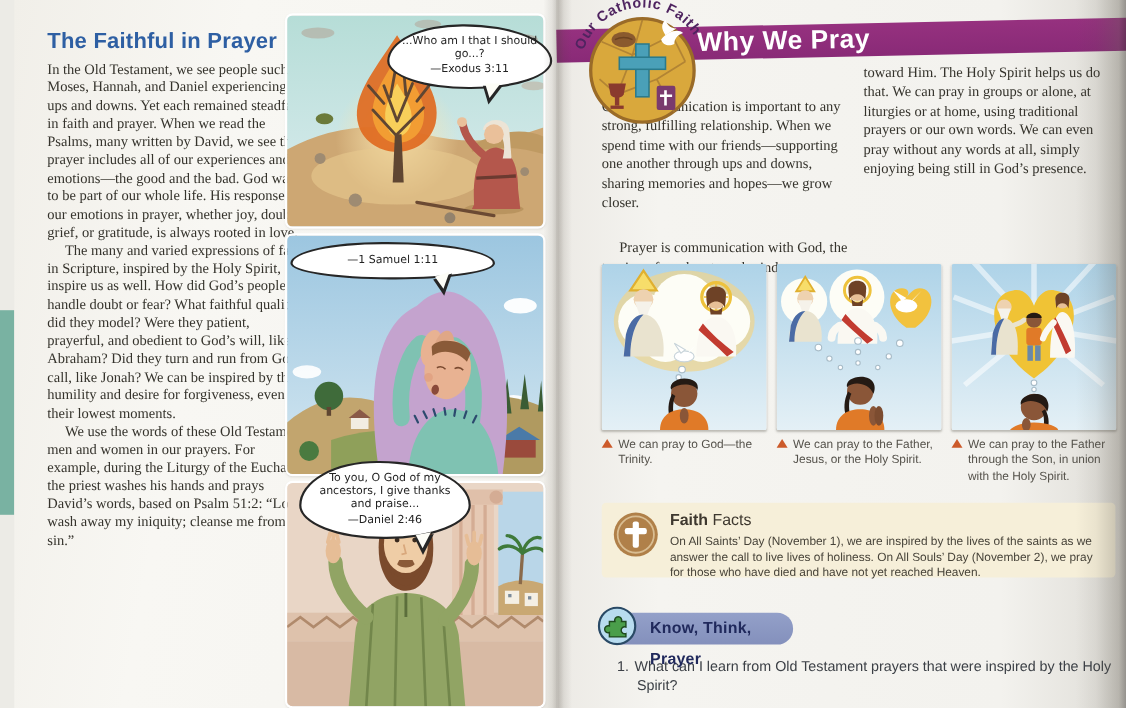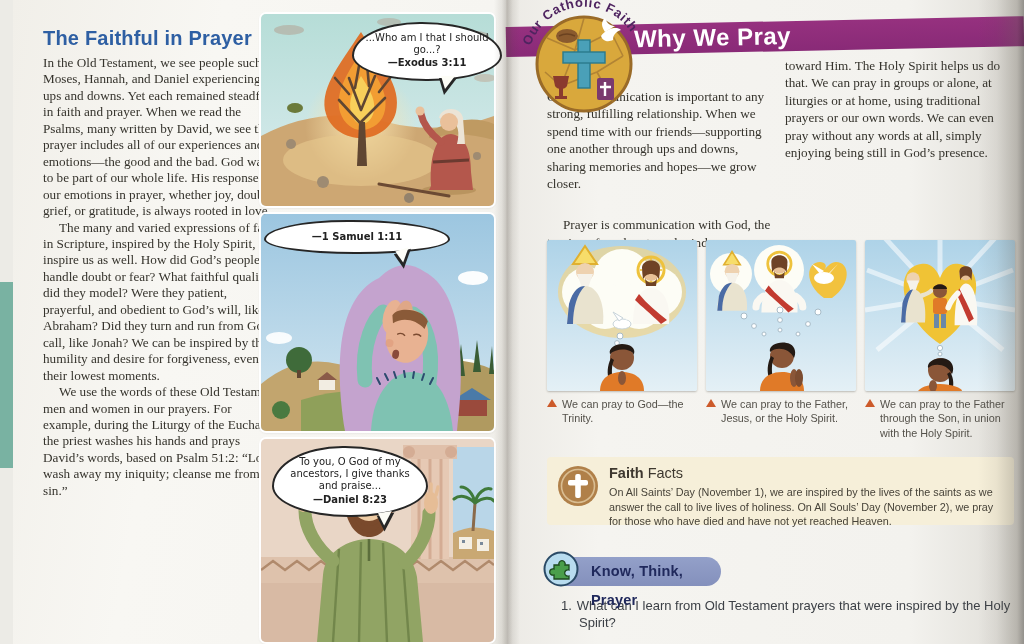--- a/index.html
+++ b/index.html
@@ -19,28 +19,28 @@
   
   .panel{position:absolute;border-radius:5px;overflow:hidden;box-shadow:0 0 0 2px #ffffff,0 1px 3px rgba(60,55,45,.35);}
   .panel svg{display:block;}
   .p1{left:261px;top:14px;width:233px;height:192px;}
   .p2{left:261px;top:214px;width:233px;height:217px;}
   .p3{left:261px;top:439px;width:233px;height:203px;}
 
   
   .bubble{position:absolute;background:#ffffff;border:2px solid #262626;border-radius:46% 54% 50% 50% / 58% 58% 44% 44%;
     padding:8px 10px 9px;text-align:center;font-family:"DejaVu Sans",sans-serif;font-size:10px;line-height:1.22;color:#222;z-index:5;}
-  .bubble .cite{margin-top:1px;font-weight:bold;}
+  .bubble .cite{margin-top:1px;}
   .bubble::before{content:"";position:absolute;width:0;height:0;border-left:5px solid transparent;border-right:13px solid transparent;border-top:17px solid #262626;bottom:-16px;}
   .bubble::after{content:"";position:absolute;width:0;height:0;border-left:4px solid transparent;border-right:10px solid transparent;border-top:13px solid #fdfdf7;bottom:-10px;}
   .bb1{left:352px;top:22px;width:126px;}
   .bb1::before{left:58%;} .bb1::after{left:calc(58% + 2px);}
   .bb2{left:264px;top:220px;width:162px;}
   .bb2::before{right:34px;transform:rotate(-18deg);} .bb2::after{right:37px;transform:rotate(-18deg);}
-  .bb3{left:272px;top:446px;width:132px;}
+  .bb3{left:272px;top:419px;width:132px;}
   .bb3::before{right:30px;transform:rotate(-10deg);} .bb3::after{right:33px;transform:rotate(-10deg);}
 
   
   .gutter{position:absolute;left:494px;top:0;width:26px;height:644px;z-index:8;pointer-events:none;
     background:linear-gradient(90deg,rgba(0,0,0,0) 0%,rgba(70,62,52,.10) 30%,rgba(70,62,52,.28) 52%,rgba(70,62,52,.10) 72%,rgba(0,0,0,0) 100%);}
   .right-edge{position:absolute;right:0;top:0;width:46px;height:644px;z-index:8;pointer-events:none;
     background:linear-gradient(90deg,rgba(0,0,0,0) 0%,rgba(90,85,75,.08) 40%,rgba(100,95,85,.32) 85%,rgba(55,52,48,.45) 100%);}
 
   
   .banner{position:absolute;left:506px;top:27px;width:518px;height:30px;background:linear-gradient(180deg,#96317f,#892a77);
@@ -238,21 +238,21 @@
         <circle cx="100" cy="52" r="2.2" fill="#3a2a1e"></circle>
           <circle cx="116" cy="52" r="2.2" fill="#3a2a1e"></circle>
         <path d="M95,46 q5,-3 9,-1 M112,45 q5,-2 9,1" stroke="#6b4226" stroke-width="1.6" fill="none"></path>
         <path d="M106,56 l2,8 l-4,1" stroke="#d9a87c" stroke-width="1.6" fill="none"></path>
         <path d="M86,40 C92,26 124,26 130,40 L127,50 C118,40 98,40 89,50 Z" fill="#4a7ab8"></path>
       </g>
     </svg>
   </div>
   <div class="bubble bb3">
     <div class="quote">To you, O God of my ancestors, I give thanks and praise...</div>
-    <div class="cite">—Daniel 8:23</div>
+    <div class="cite">—Daniel 2:46</div>
   </div>
 
   <div class="page right-page"></div>
 
   <div class="banner">
     <span>Why We Pray</span>
   </div>
 
   <svg class="badge" viewBox="0 0 134 120">
     <defs>

